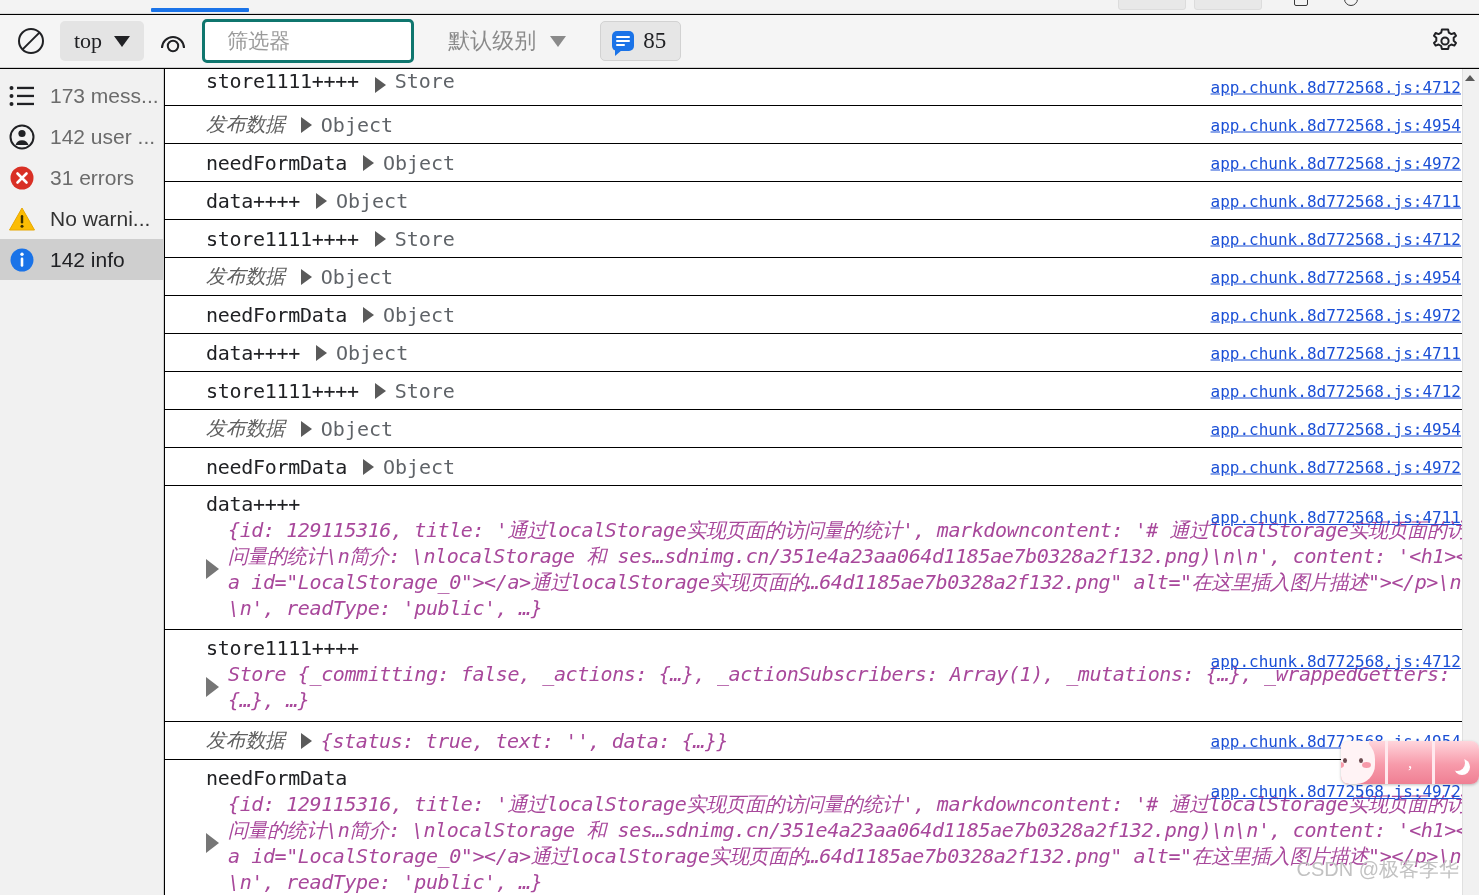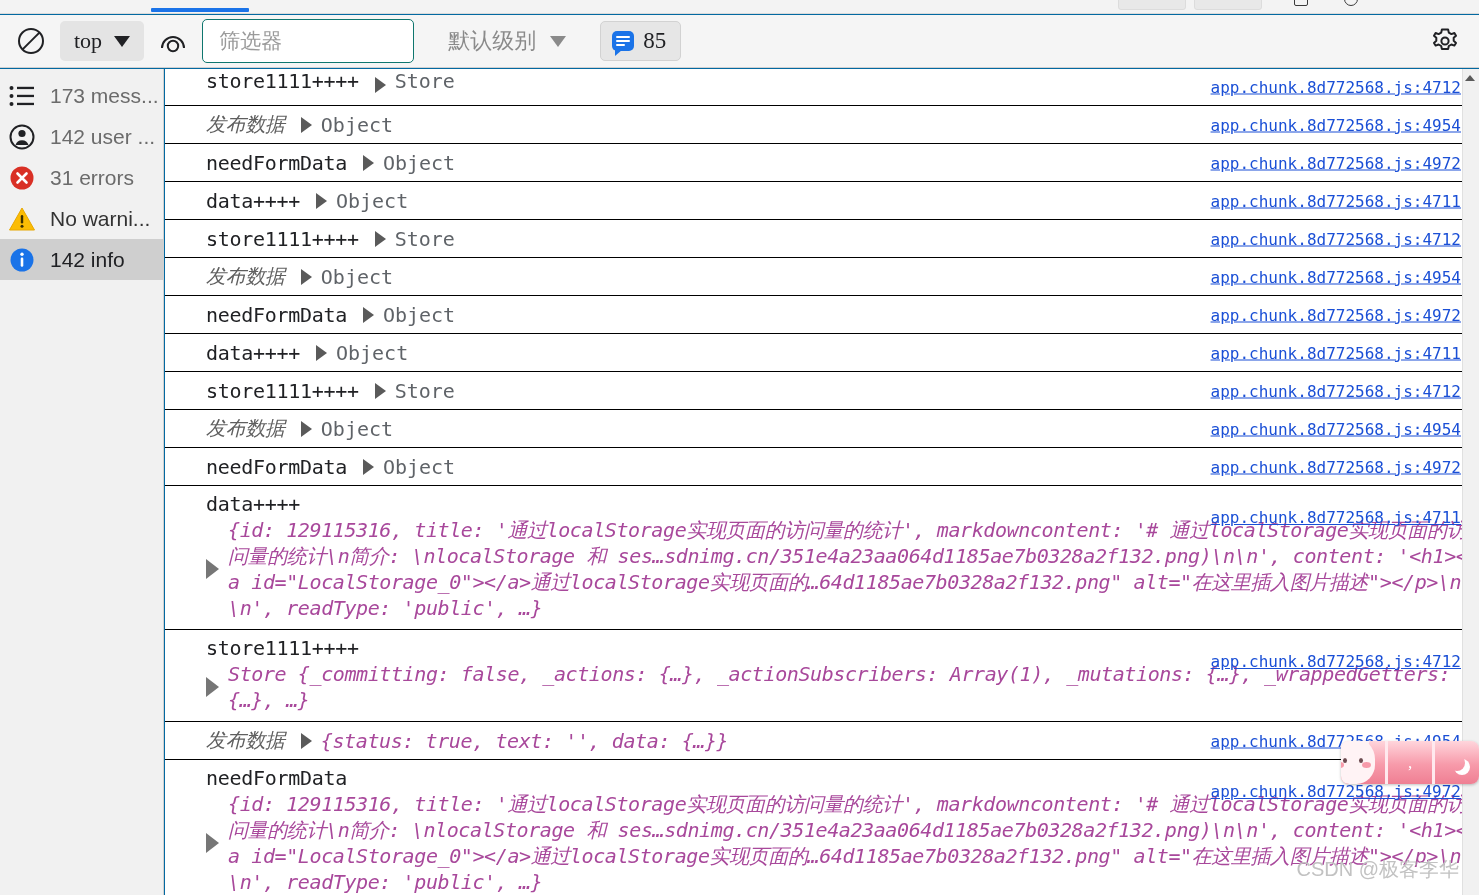--- a/index.html
+++ b/index.html
@@ -7,21 +7,21 @@
   html, body {
     margin: 0; padding: 0;
     width: 1479px; height: 895px;
     overflow: hidden;
     background: #ffffff;
     font-family: "Liberation Sans", sans-serif;
   }
   #app {
     position: relative;
     width: 1479px; height: 895px;
-    background: #0369a1;
+    background: #000000;
   }
 
   
   .tabstrip {
     position: absolute; left: 0; top: 0;
     width: 1479px; height: 14px;
     background: #f3f3f3;
     border-bottom: 1px solid #dadada;
   }
   .tab-underline {
@@ -82,23 +82,23 @@
   .caret-down {
     width: 0; height: 0;
     border-left: 8px solid transparent;
     border-right: 8px solid transparent;
     border-top: 11px solid #202124;
   }
 
   .filter-input {
     width: 212px; height: 44px;
     background: #ffffff;
-    border: 1px solid #0f766e;
+    border: 3px solid #0f766e;
     border-radius: 5px;
-    padding: 0 16px;
+    padding: 0 22px;
     font-size: 21px;
     color: #909090;
     font-family: "Liberation Sans", sans-serif;
     outline: none;
     flex: none;
   }
   .filter-input::placeholder { color: #9a9a9a; }
 
   .level-select {
     display: flex; align-items: center; gap: 14px;

